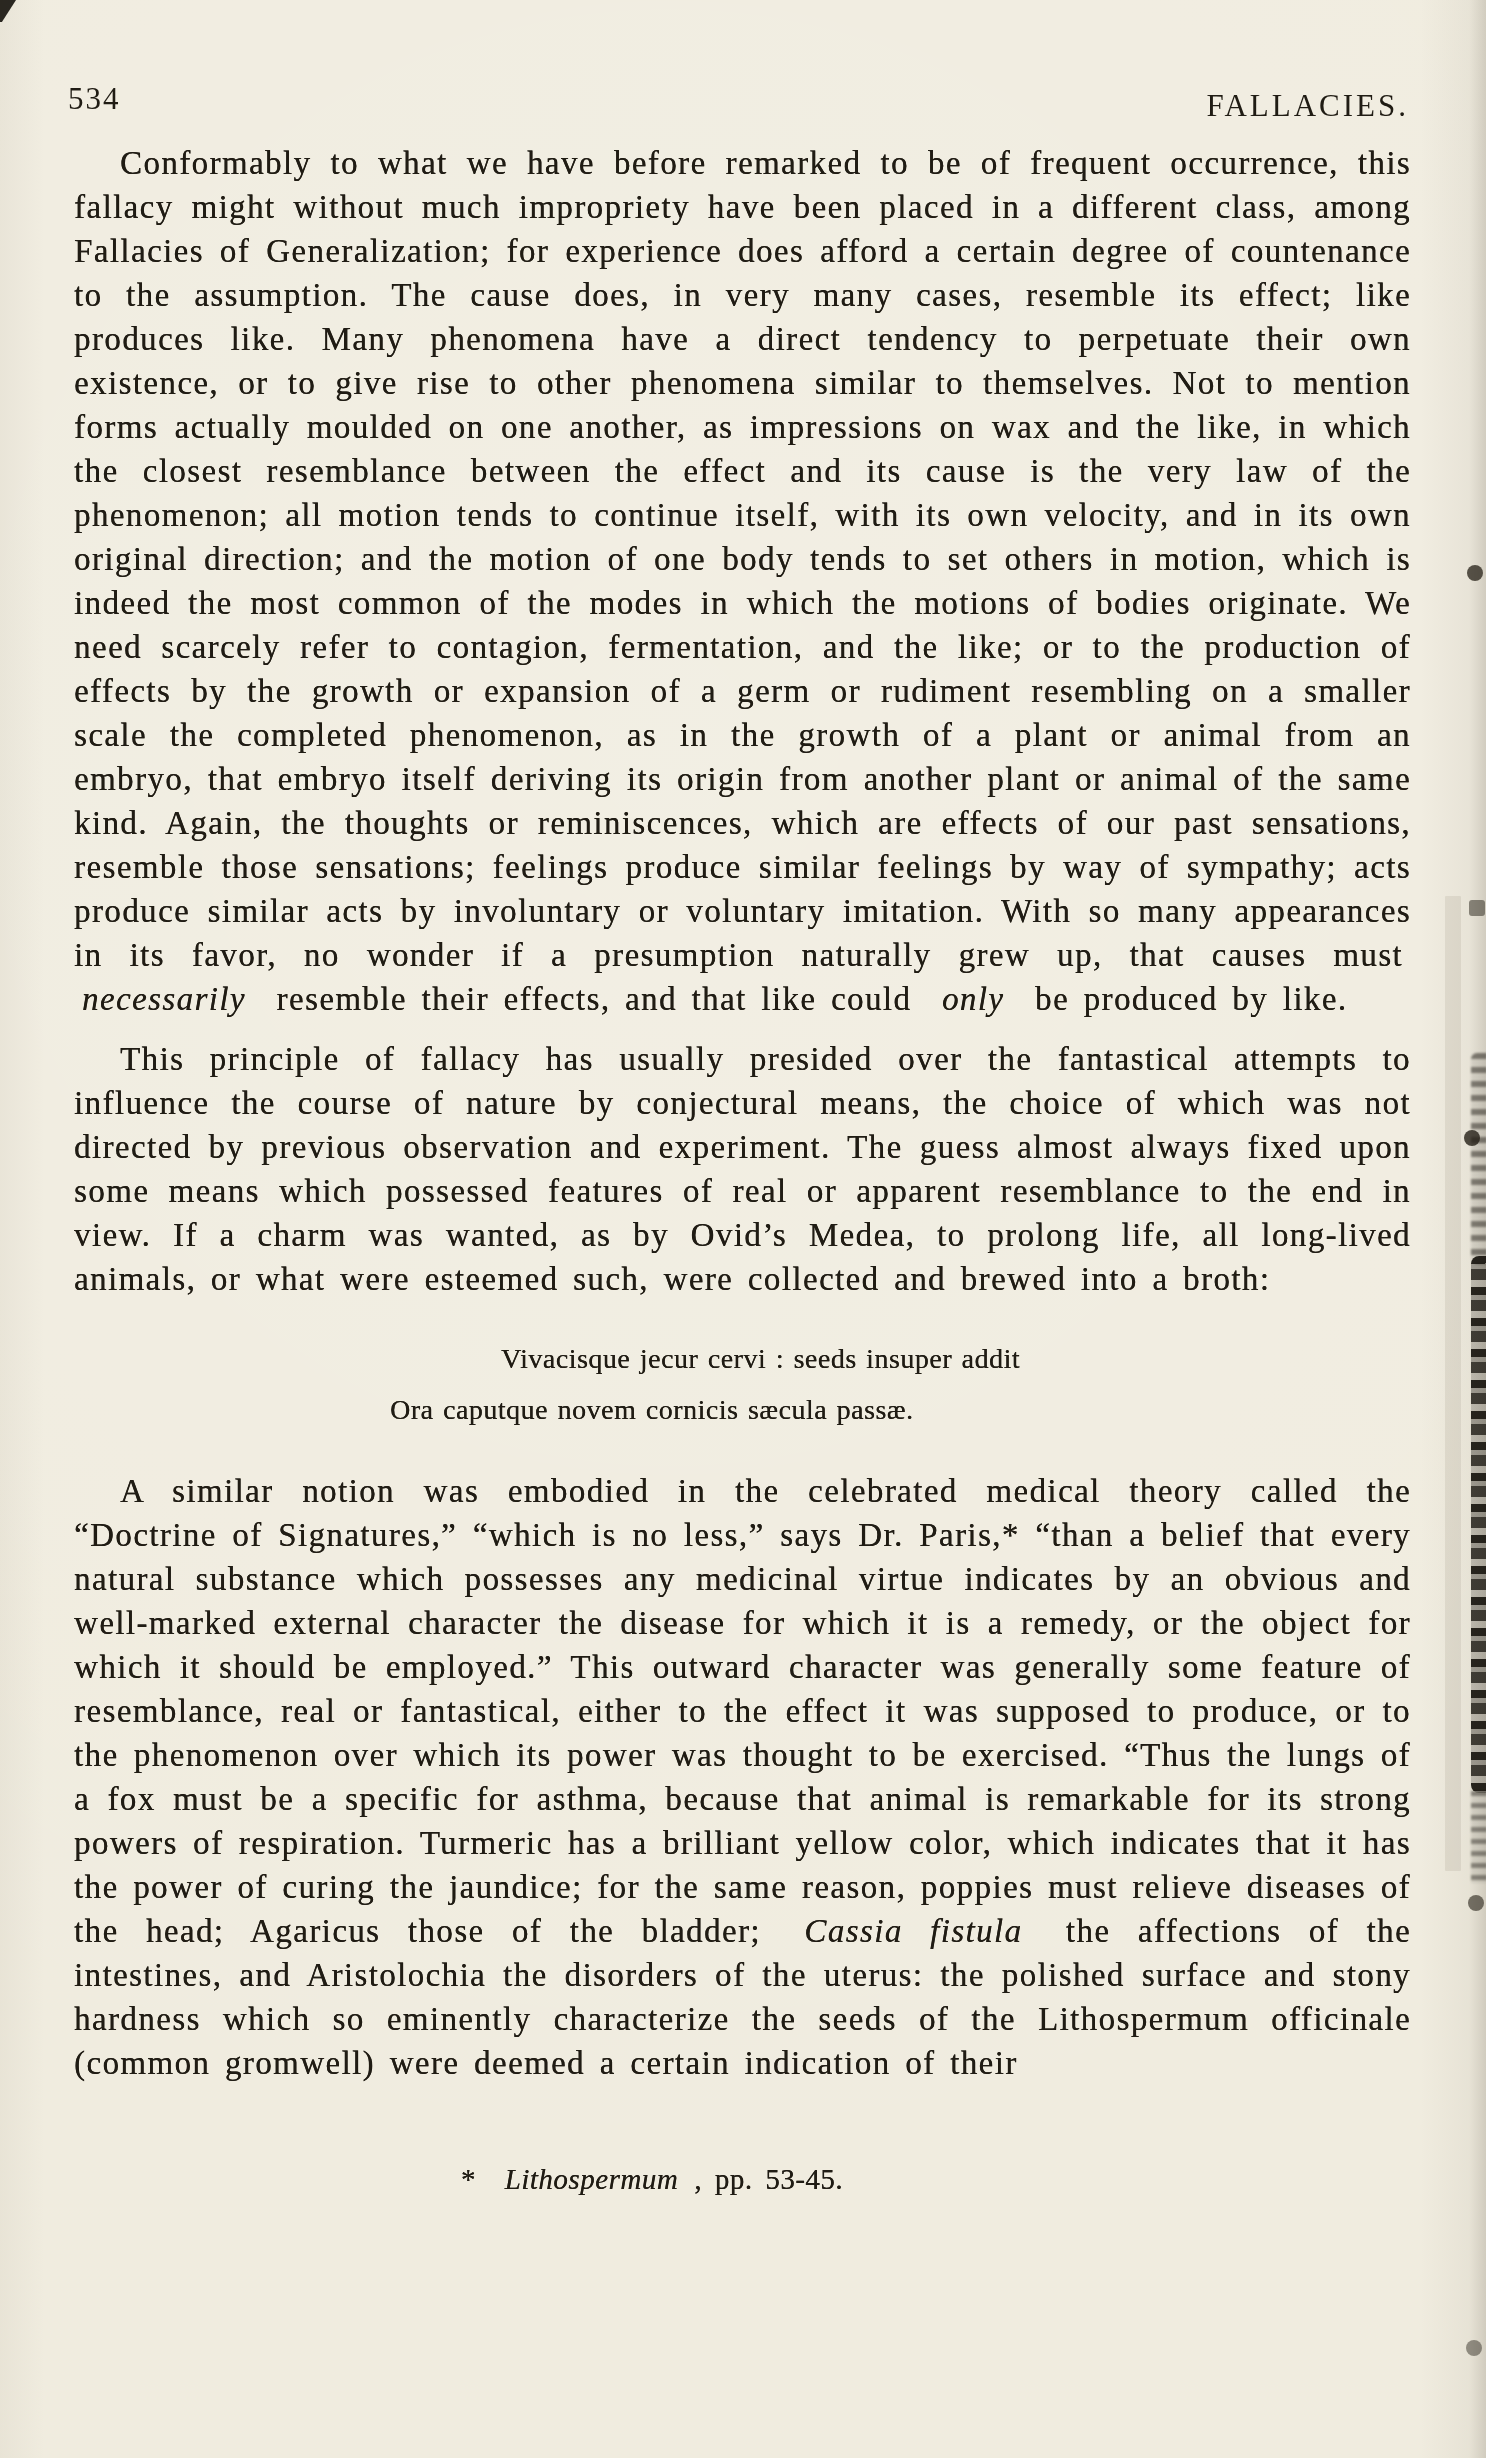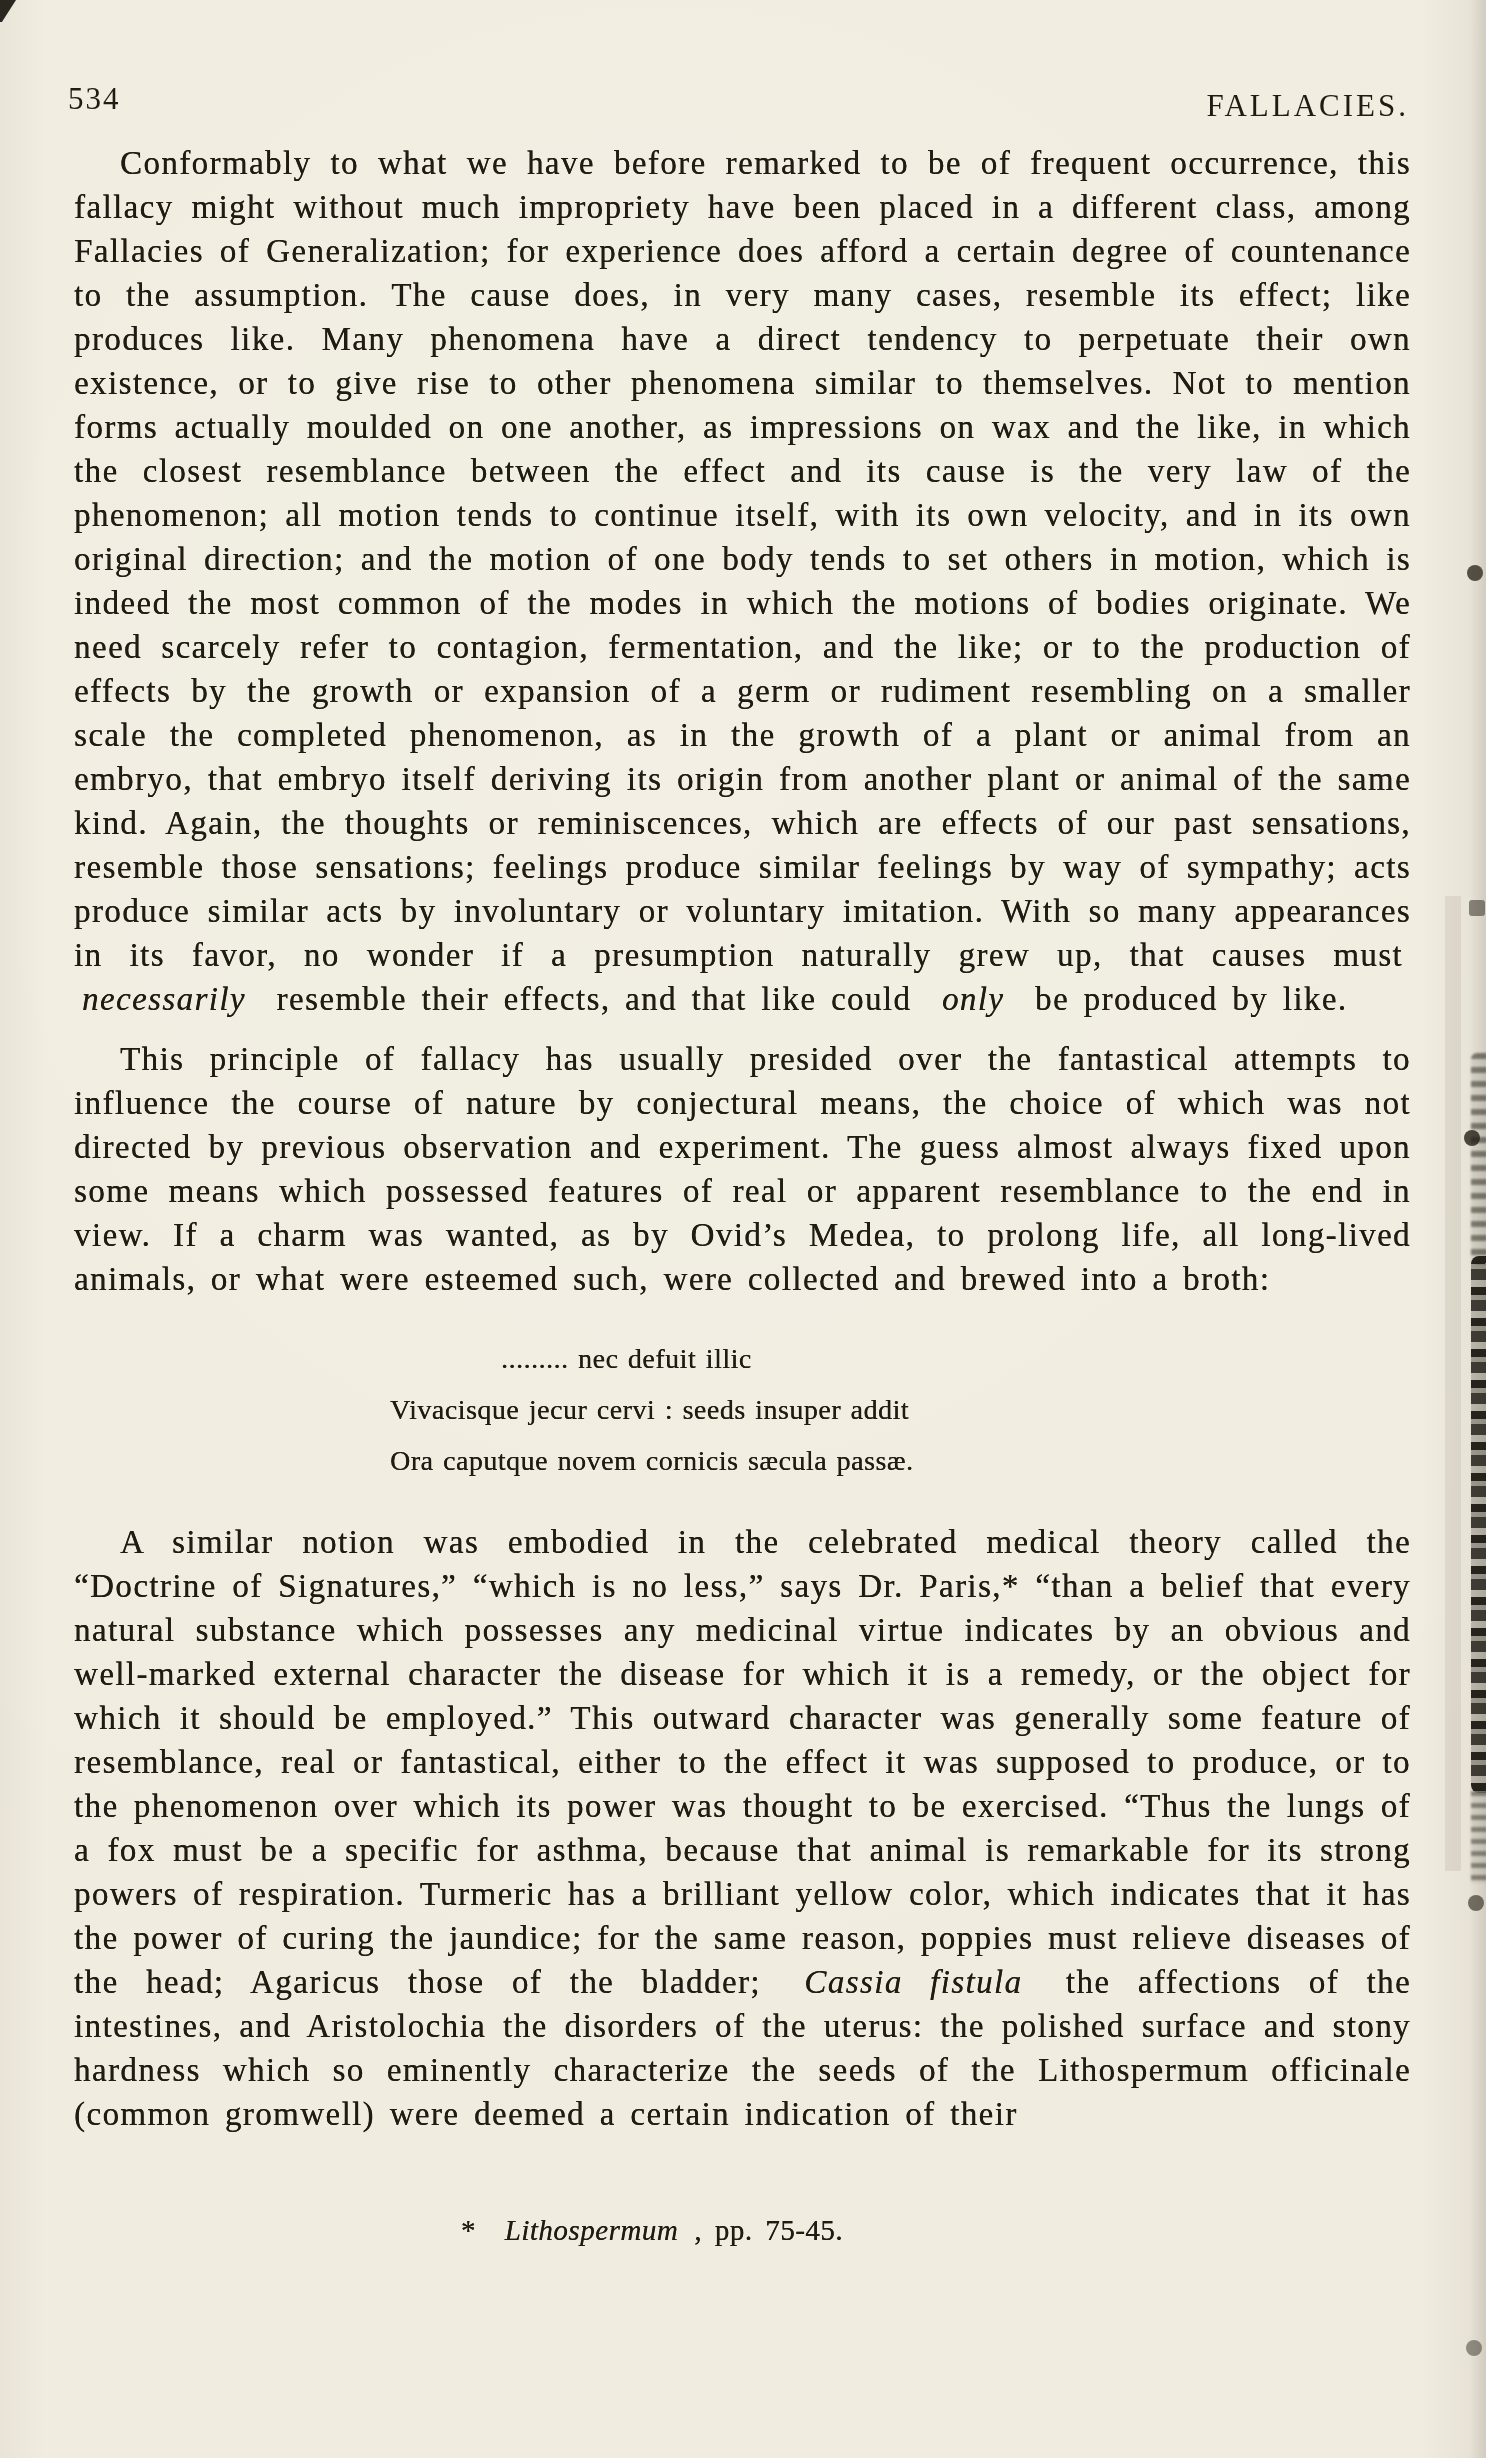--- a/index.html
+++ b/index.html
@@ -93,26 +93,25 @@
 
   <header class="page-header">
     <span class="page-number">534</span>
     <span class="running-head">FALLACIES.</span>
   </header>
 
   <main class="text-block">
     <p class="para"><span>Conformably to what we have before remarked to be of frequent occurrence, this fallacy might without much impropriety have been placed in a different class, among Fallacies of Generalization; for experience does afford a certain degree of countenance to the assumption. The cause does, in very many cases, resemble its effect; like produces like. Many phenomena have a direct tendency to perpetuate their own existence, or to give rise to other phenomena similar to themselves. Not to mention forms actually moulded on one another, as impressions on wax and the like, in which the closest resemblance between the effect and its cause is the very law of the phenomenon; all motion tends to continue itself, with its own velocity, and in its own original direction; and the motion of one body tends to set others in motion, which is indeed the most common of the modes in which the motions of bodies originate. We need scarcely refer to contagion, fermentation, and the like; or to the production of effects by the growth or expansion of a germ or rudiment resembling on a smaller scale the completed phenomenon, as in the growth of a plant or animal from an embryo, that embryo itself deriving its origin from another plant or animal of the same kind. Again, the thoughts or reminiscences, which are effects of our past sensations, resemble those sensations; feelings produce similar feelings by way of sympathy; acts produce similar acts by involuntary or voluntary imitation. With so many appearances in its favor, no wonder if a presumption naturally grew up, that causes must </span><i>necessarily</i><span> resemble their effects, and that like could </span><i>only</i><span> be produced by like.</span></p>
     <p class="para"><span>This principle of fallacy has usually presided over the fantastical attempts to influence the course of nature by conjectural means, the choice of which was not directed by previous observation and experiment. The guess almost always fixed upon some means which possessed features of real or apparent resemblance to the end in view. If a charm was wanted, as by Ovid’s Medea, to prolong life, all long-lived animals, or what were esteemed such, were collected and brewed into a broth:</span></p>
     <div class="verse">
-        <div class="verse-line">......... nec defuit illic</div>
         <div class="verse-line">Vivacisque jecur cervi : seeds insuper addit</div>
         <div class="verse-line">Ora caputque novem cornicis sæcula passæ.</div>
       </div>
     <p class="para"><span>A similar notion was embodied in the celebrated medical theory called the “Doctrine of Signatures,” “which is no less,” says Dr. Paris,* “than a belief that every natural substance which possesses any medicinal virtue indicates by an obvious and well-marked external character the disease for which it is a remedy, or the object for which it should be employed.” This outward character was generally some feature of resemblance, real or fantastical, either to the effect it was supposed to produce, or to the phenomenon over which its power was thought to be exercised. “Thus the lungs of a fox must be a specific for asthma, because that animal is remarkable for its strong powers of respiration. Turmeric has a brilliant yellow color, which indicates that it has the power of curing the jaundice; for the same reason, poppies must relieve diseases of the head; Agaricus those of the bladder; </span><i>Cassia fistula</i><span> the affections of the intestines, and Aristolochia the disorders of the uterus: the polished surface and stony hardness which so eminently characterize the seeds of the Lithospermum officinale (common gromwell) were deemed a certain indication of their</span></p>
-    <div class="footnote"><span>* </span><i>Lithospermum</i><span>, pp. 75-45.</span></div>
+    <div class="footnote"><span>* </span><i>Lithospermum</i><span>, pp. 53-45.</span></div>
   </main>
 
   <div class="corner-mark"></div>
   <div class="binding-streak-tail"></div>
   <div class="binding-streak-main"></div>
   <div class="binding-streak-lower"></div>
   <div class="speck speck-1"></div>
   <div class="speck speck-2"></div>
   <div class="speck speck-3"></div>
   <div class="speck speck-4"></div>

